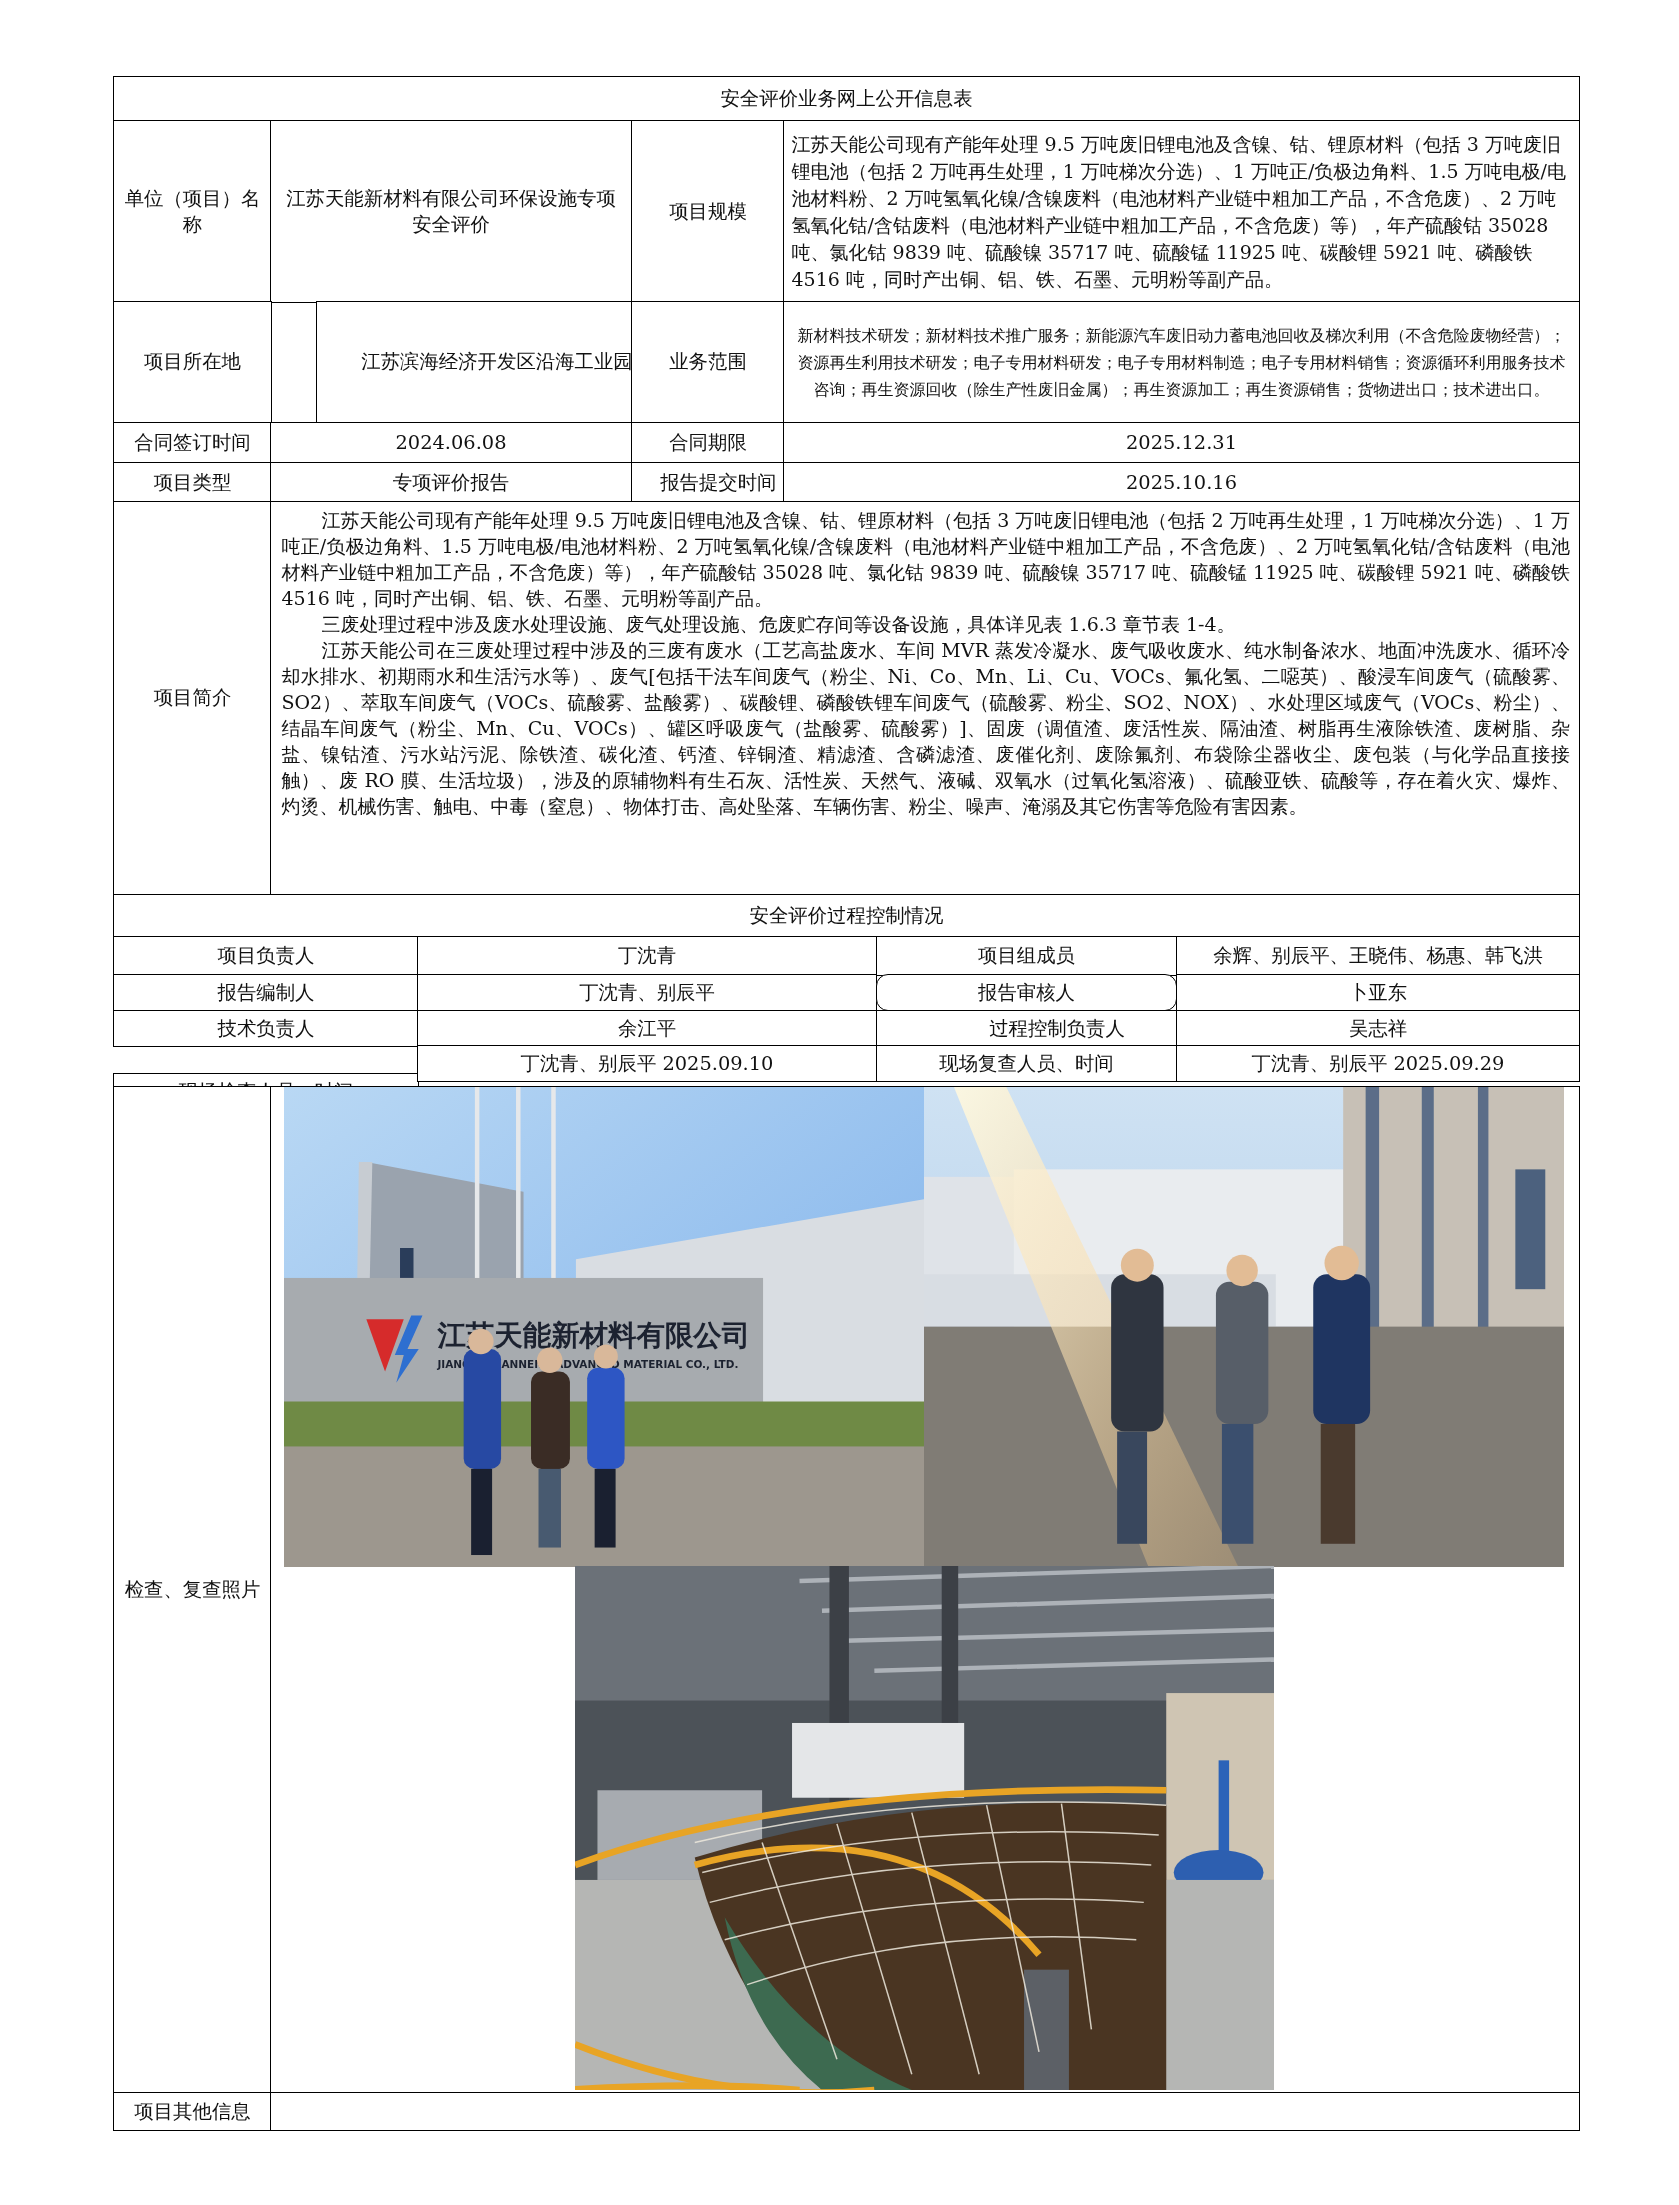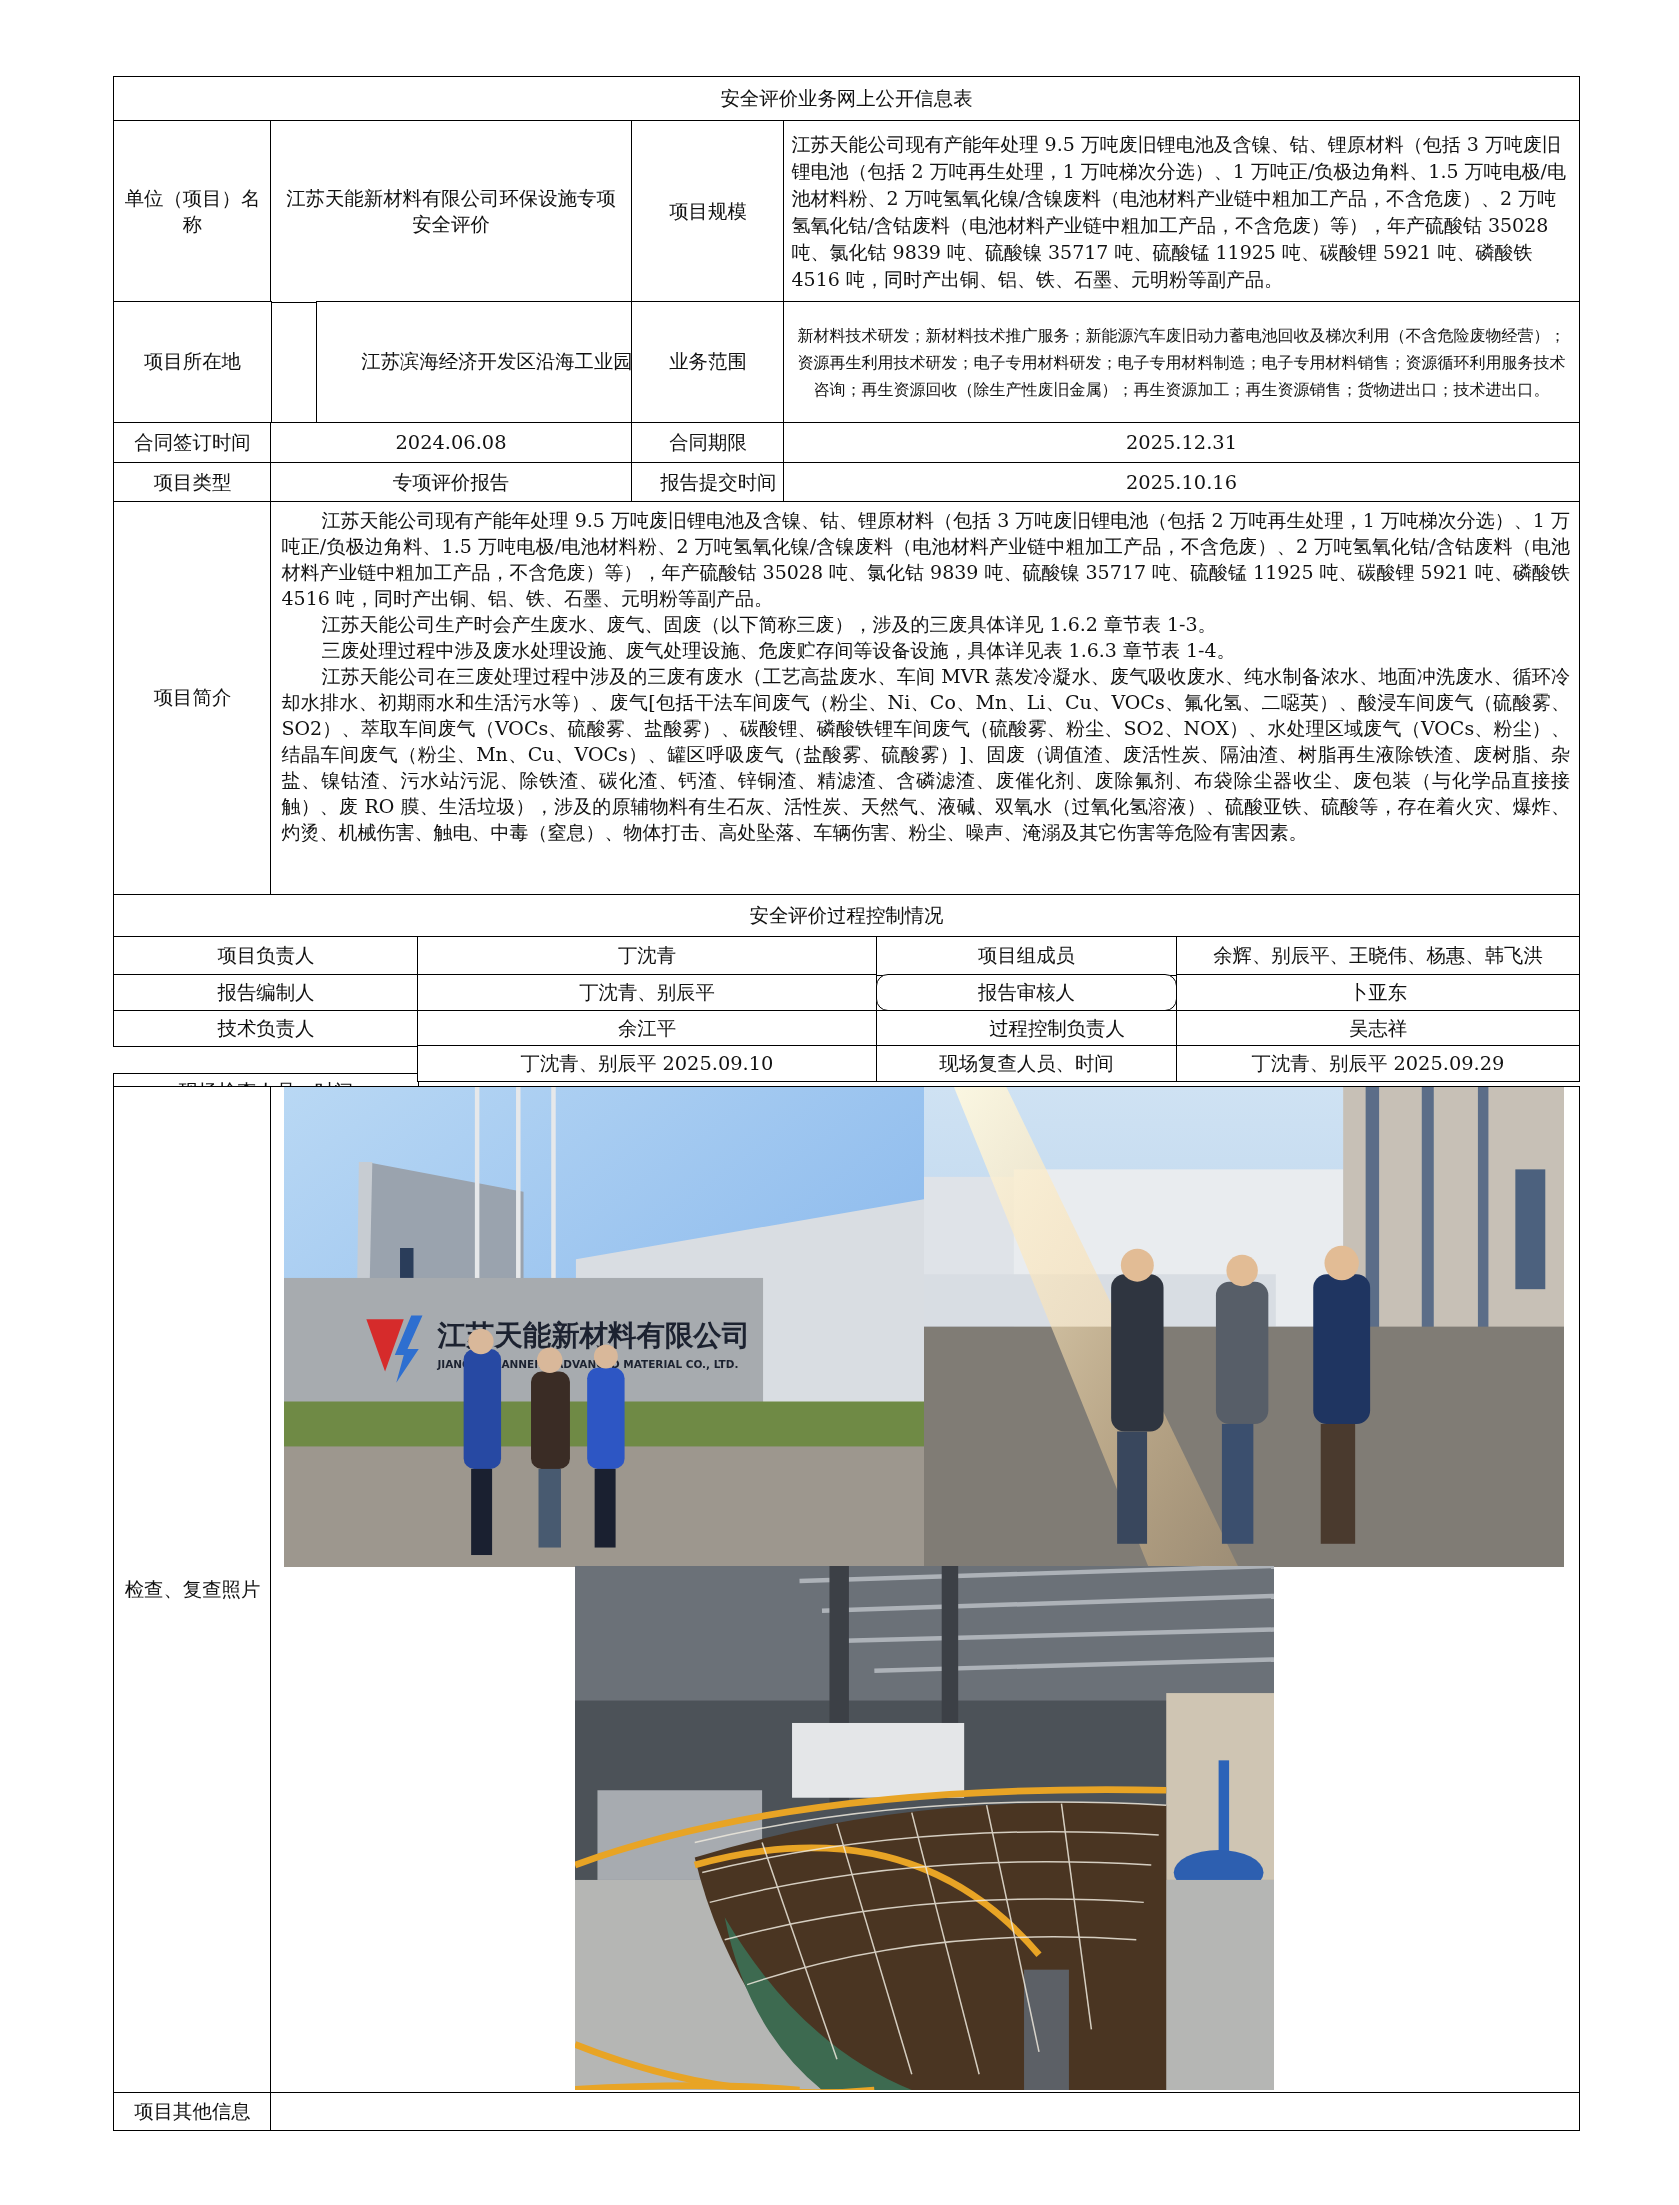--- a/index.html
+++ b/index.html
@@ -73,21 +73,20 @@
 </div>
 <div class="cell" style="left:783px;top:462px;width:797px;height:41px;">
   <span class="txt">2025.10.16</span>
 </div>
 
 <div class="cell" style="left:113px;top:501px;width:159px;height:394px;">
   <span class="txt">项目简介</span>
 </div>
 <div class="cell summary" style="left:270px;top:501px;width:1310px;height:394px;display:block;">
   <span class="para">江苏天能公司现有产能年处理 9.5 万吨废旧锂电池及含镍、钴、锂原材料（包括 3 万吨废旧锂电池（包括 2 万吨再生处理，1 万吨梯次分选）、1 万吨正/负极边角料、1.5 万吨电极/电池材料粉、2 万吨氢氧化镍/含镍废料（电池材料产业链中粗加工产品，不含危废）、2 万吨氢氧化钴/含钴废料（电池材料产业链中粗加工产品，不含危废）等），年产硫酸钴 35028 吨、氯化钴 9839 吨、硫酸镍 35717 吨、硫酸锰 11925 吨、碳酸锂 5921 吨、磷酸铁 4516 吨，同时产出铜、铝、铁、石墨、元明粉等副产品。</span>
-  <span class="para">江苏天能公司生产时会产生废水、废气、固废（以下简称三废），涉及的三废具体详见 1.6.2 章节表 1-3。</span>
   <span class="para">三废处理过程中涉及废水处理设施、废气处理设施、危废贮存间等设备设施，具体详见表 1.6.3 章节表 1-4。</span>
   <span class="para">江苏天能公司在三废处理过程中涉及的三废有废水（工艺高盐废水、车间 MVR 蒸发冷凝水、废气吸收废水、纯水制备浓水、地面冲洗废水、循环冷却水排水、初期雨水和生活污水等）、废气[包括干法车间废气（粉尘、Ni、Co、Mn、Li、Cu、VOCs、氟化氢、二噁英）、酸浸车间废气（硫酸雾、SO2）、萃取车间废气（VOCs、硫酸雾、盐酸雾）、碳酸锂、磷酸铁锂车间废气（硫酸雾、粉尘、SO2、NOX）、水处理区域废气（VOCs、粉尘）、结晶车间废气（粉尘、Mn、Cu、VOCs）、罐区呼吸废气（盐酸雾、硫酸雾）]、固废（调值渣、废活性炭、隔油渣、树脂再生液除铁渣、废树脂、杂盐、镍钴渣、污水站污泥、除铁渣、碳化渣、钙渣、锌铜渣、精滤渣、含磷滤渣、废催化剂、废除氟剂、布袋除尘器收尘、废包装（与化学品直接接触）、废 RO 膜、生活垃圾），涉及的原辅物料有生石灰、活性炭、天然气、液碱、双氧水（过氧化氢溶液）、硫酸亚铁、硫酸等，存在着火灾、爆炸、灼烫、机械伤害、触电、中毒（窒息）、物体打击、高处坠落、车辆伤害、粉尘、噪声、淹溺及其它伤害等危险有害因素。</span>
 </div>
 
 <div class="cell" style="left:113px;top:894px;width:1467px;height:43px;">
   <span class="txt">安全评价过程控制情况</span>
 </div>
 
 <div class="cell" style="left:113px;top:936px;width:306px;height:40px;">
     <span class="txt">项目负责人</span>

